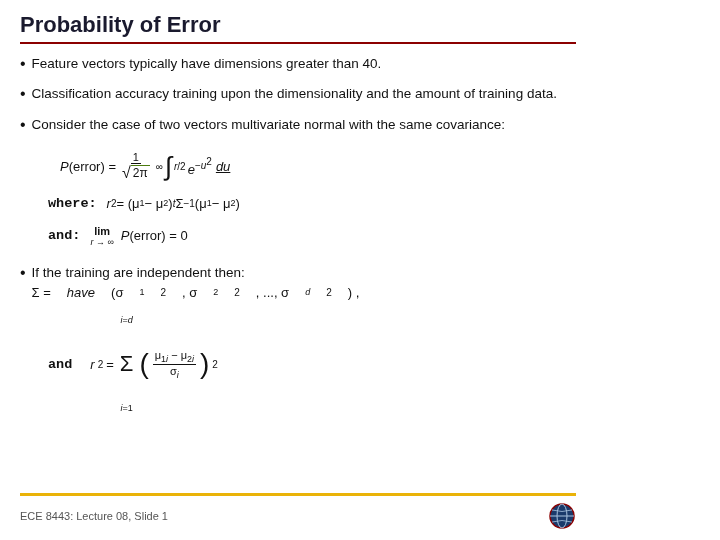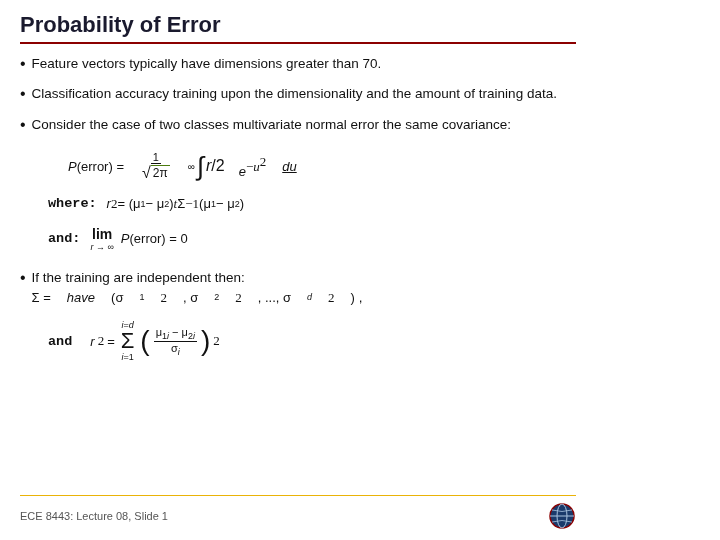--- a/index.html
+++ b/index.html
@@ -73,22 +73,21 @@
       margin-right: 10px;
       white-space: nowrap;
       font-family: Liberation Mono, monospace;
     }
 
     
     .p-error-formula {
       display: inline-flex;
       align-items: center;
       font-size: 13px;
-      gap: 14px;
-      margin-left: 8px;
+      gap: 2px;
     }
 
     
     .frac {
       display: inline-flex;
       flex-direction: column;
       align-items: center;
       vertical-align: middle;
       margin: 0 2px;
     }
@@ -146,21 +145,21 @@
     }
 
     .lim-block {
       display: inline-flex;
       flex-direction: column;
       align-items: center;
       font-size: 12px;
     }
 
     .lim-text {
-      font-size: 14px;
+      font-size: 11px;
       font-weight: bold;
     }
 
     .lim-sub {
       font-size: 9px;
     }
 
     
     .sigma-formula {
       display: inline-flex;
@@ -195,67 +194,66 @@
     .paren-large {
       font-size: 28px;
       line-height: 1;
     }
 
     .footer {
       display: flex;
       justify-content: space-between;
       align-items: center;
       padding-top: 6px;
-      border-top: 1px solid #eab308;
+      border-top: 3px solid #eab308;
       margin-top: auto;
     }
 
     .footer-text {
       font-size: 11px;
       color: #555;
     }
 
     .globe-icon {
       width: 28px;
       height: 28px;
     }
 
     sup {
-      font-size: 13px;
-      font-family: Liberation Serif, serif;
+      font-size: 10px;
     }
 
     sub {
       font-size: 9px;
     }
   </style>
 </head>
 <body>
 
 <div class="slide-container">
 
   <div class="title-section">
     <span class="title-text">Probability of Error</span>
   </div>
 
   <div class="content-area">
 
     <div class="bullet-item">
       <span class="bullet-dot">•</span>
-      <span class="bullet-text">Feature vectors typically have dimensions greater than 70.</span>
+      <span class="bullet-text">Feature vectors typically have dimensions greater than 40.</span>
     </div>
 
     <div class="bullet-item">
       <span class="bullet-dot">•</span>
       <span class="bullet-text">Classification accuracy training upon the dimensionality and the amount of training data.</span>
     </div>
 
     <div class="bullet-item">
       <span class="bullet-dot">•</span>
-      <span class="bullet-text">Consider the case of two classes multivariate normal error the same covariance:</span>
+      <span class="bullet-text">Consider the case of two vectors multivariate normal with the same covariance:</span>
     </div>
 
     <div class="formula-block" style="margin-left:40px;">
       <span class="p-error-formula">
 
         <span><i>P</i>(error) = </span>
 
         <span class="frac">
           <span class="num">1</span>
           <span class="den">
@@ -264,21 +262,21 @@
               <span class="sqrt-radicand">2π</span>
             </span>
           </span>
         </span>
 
         <span class="integral-area">
           <span style="display:inline-flex;flex-direction:column;align-items:center;font-size:10px;vertical-align:middle;">
             <span>∞</span>
           </span>
           <span class="integral-symbol">∫</span>
-          <span style="display:inline-flex;flex-direction:column;align-items:flex-end;font-size:16px;vertical-align:middle;">
+          <span style="display:inline-flex;flex-direction:column;align-items:flex-end;font-size:10px;vertical-align:middle;">
             <span><i>r</i>/2</span>
           </span>
         </span>
 
         <span>
           <i>e</i><sup>−<i>u</i><sup>2</sup></sup>
         </span>
 
         <span style="margin-left:2px;text-decoration:underline;"> <i>du</i></span>
       </span>
@@ -312,21 +310,21 @@
         </span>
         <span>,</span>
       </span>
     </div>
 
     <div class="formula-block" style="margin-top:2px; margin-left:28px;">
       <span class="formula-label">and</span>
       <span style="margin-left:8px;"></span>
       <span class="sum-formula">
         <i>r</i><sup>2</sup> =
-        <span class="sum-block" style="margin: 0 3px;">
+        <span class="sum-block" style="margin: 0 3px; gap: 28px;">
           <span class="sum-bounds"><i>i</i>=<i>d</i></span>
           <span class="sum-symbol">Σ</span>
           <span class="sum-bounds"><i>i</i>=1</span>
         </span>
         <span class="paren-large">(</span>
         <span class="frac" style="margin: 0 1px;">
           <span class="num">μ<sub>1<i>i</i></sub> − μ<sub>2<i>i</i></sub></span>
           <span class="den">σ<sub><i>i</i></sub></span>
         </span>
         <span class="paren-large">)</span>

